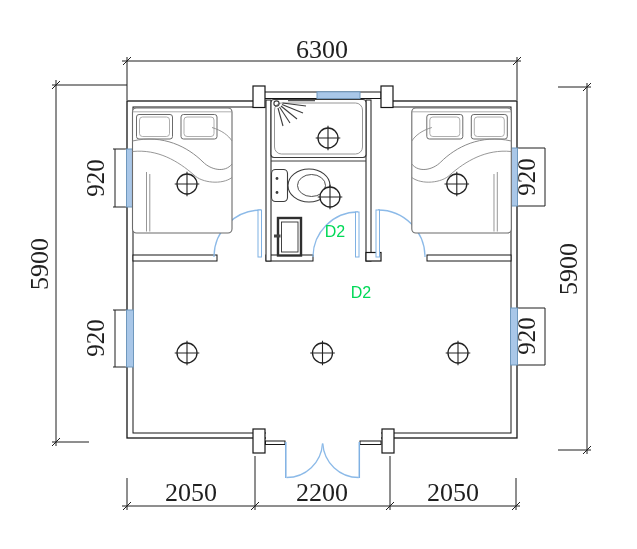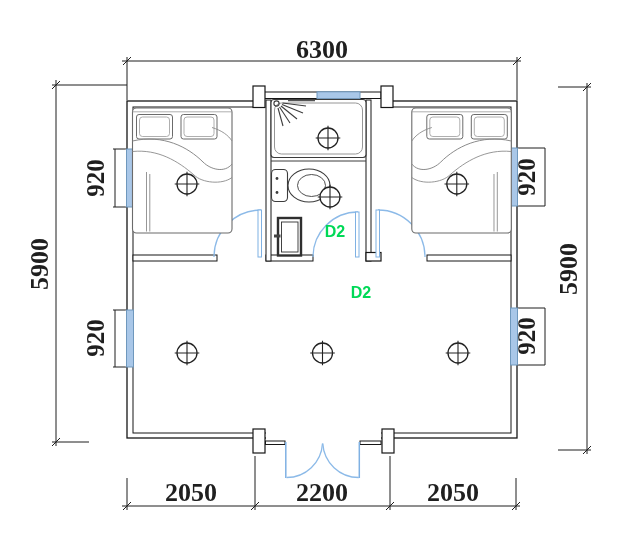--- a/index.html
+++ b/index.html
@@ -1,16 +1,16 @@
 <!DOCTYPE html>
 <html><head>
 <meta charset="utf-8">
 <style>
   html,body{margin:0;padding:0;background:#ffffff;}
-  .stage{position:relative;width:637px;height:549px;background:#fff;overflow:hidden;font-weight:bold;}
+  .stage{position:relative;width:637px;height:549px;background:#fff;overflow:hidden;}
   svg{display:block;}
   text.dim{font-family:"Liberation Serif",serif;font-size:26px;fill:#1f1f1f;}
   text.dim-win{font-family:"Liberation Serif",serif;font-size:25px;fill:#1f1f1f;}
   text.door-label{font-family:"Liberation Sans",sans-serif;font-size:16px;fill:#00d957;}
 </style>
 </head>
 <body>
 
 <div class="stage">
 <svg width="637" height="549" viewBox="0 0 637 549">

